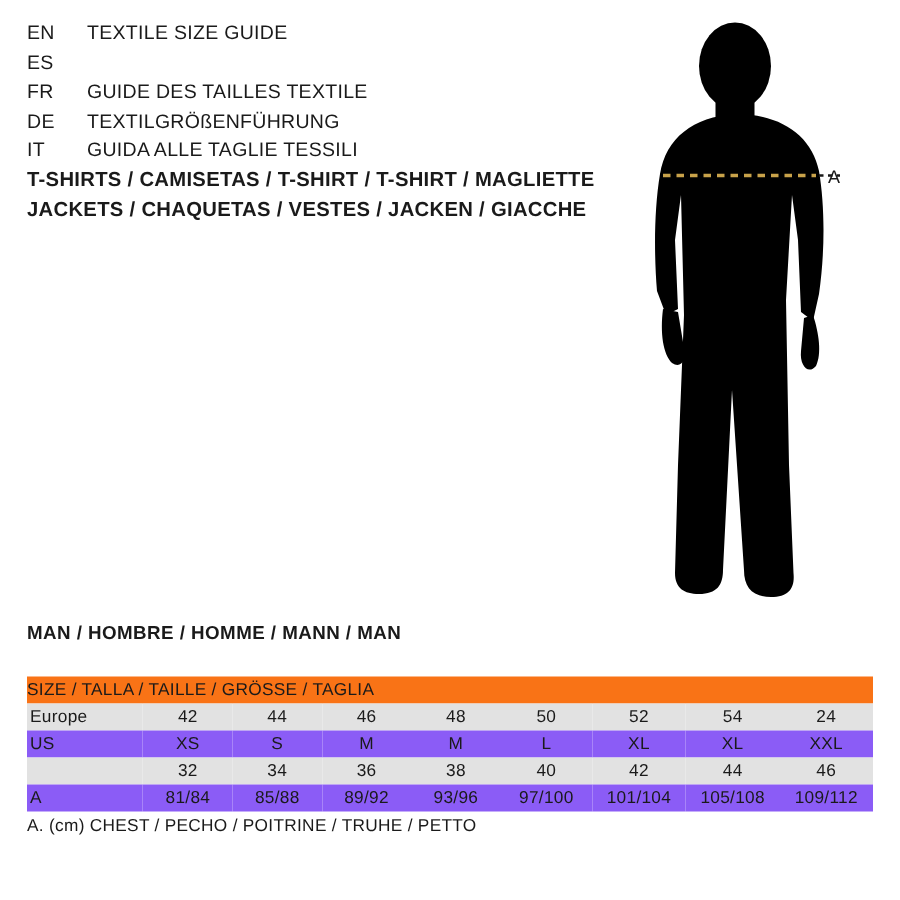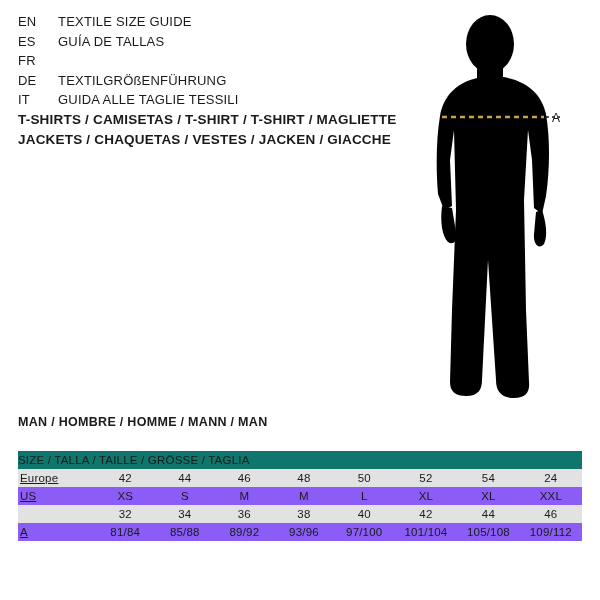--- a/index.html
+++ b/index.html
@@ -93,34 +93,33 @@
     border-collapse: collapse;
     width: 564px;
     font-size: 11.5px;
   }
   table.size-table td {
     padding: 3px 0 3px 0;
     letter-spacing: 0.2px;
     white-space: nowrap;
   }
   .row-head td {
-    background: #0f766e;
+    background: #f97316;
     font-size: 11.5px;
     padding-left: 2px;
   }
   .row-alt td {
     background: #e2e2e2;
   }
   .row-plain td {
     background: #8b5cf6;
   }
   .col-label {
     width: 86px;
     padding-left: 2px !important;
-    text-decoration: underline;
   }
   .cell {
     width: 68px;
     text-align: center;
   }
   .footnote {
     position: absolute;
     left: 18px;
     top: 545px;
     font-size: 11.5px;
@@ -132,24 +131,24 @@
 
 <div class="page">
 
   <div class="lang-block">
     <div class="lang-row">
       <span class="lang-code">EN</span>
       <span class="lang-text">TEXTILE SIZE GUIDE</span>
     </div>
     <div class="lang-row">
       <span class="lang-code">ES</span>
-      <span class="lang-text">GUÍA DE TALLAS</span>
     </div>
     <div class="lang-row">
       <span class="lang-code">FR</span>
+      <span class="lang-text">GUIDE DES TAILLES TEXTILE</span>
     </div>
     <div class="lang-row">
       <span class="lang-code">DE</span>
       <span class="lang-text">TEXTILGRÖßENFÜHRUNG</span>
     </div>
     <div class="lang-row">
       <span class="lang-code">IT</span>
       <span class="lang-text">GUIDA ALLE TAGLIE TESSILI</span>
     </div>
   </div>
@@ -251,14 +250,15 @@
           <td class="cell">93/96</td>
           <td class="cell">97/100</td>
           <td class="cell">101/104</td>
           <td class="cell">105/108</td>
           <td class="cell">109/112</td>
         </tr>
       </tbody>
     </table>
   </div>
 
+  <div class="footnote">A. (cm) CHEST / PECHO / POITRINE / TRUHE / PETTO</div>
 
 </div>
 
 </body></html>

